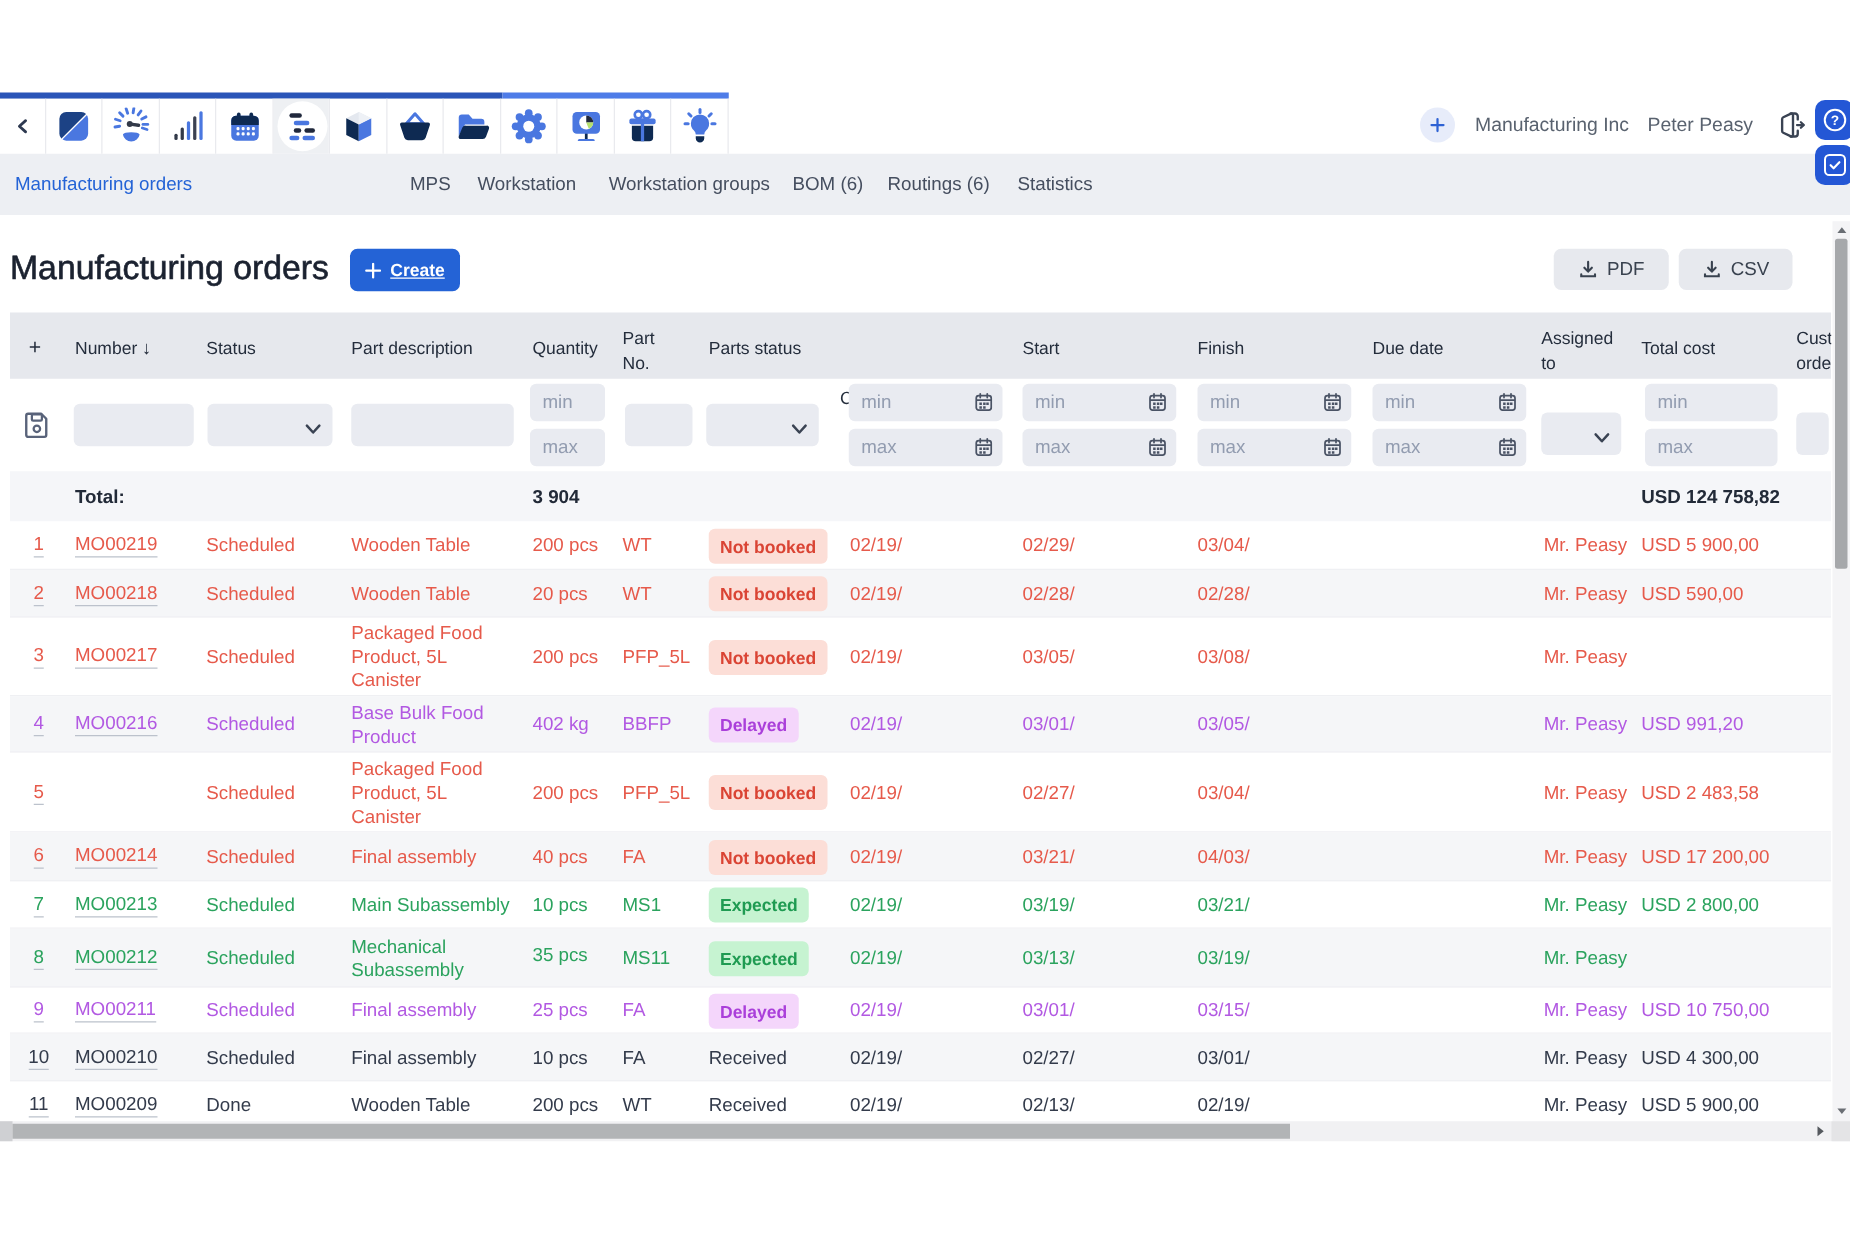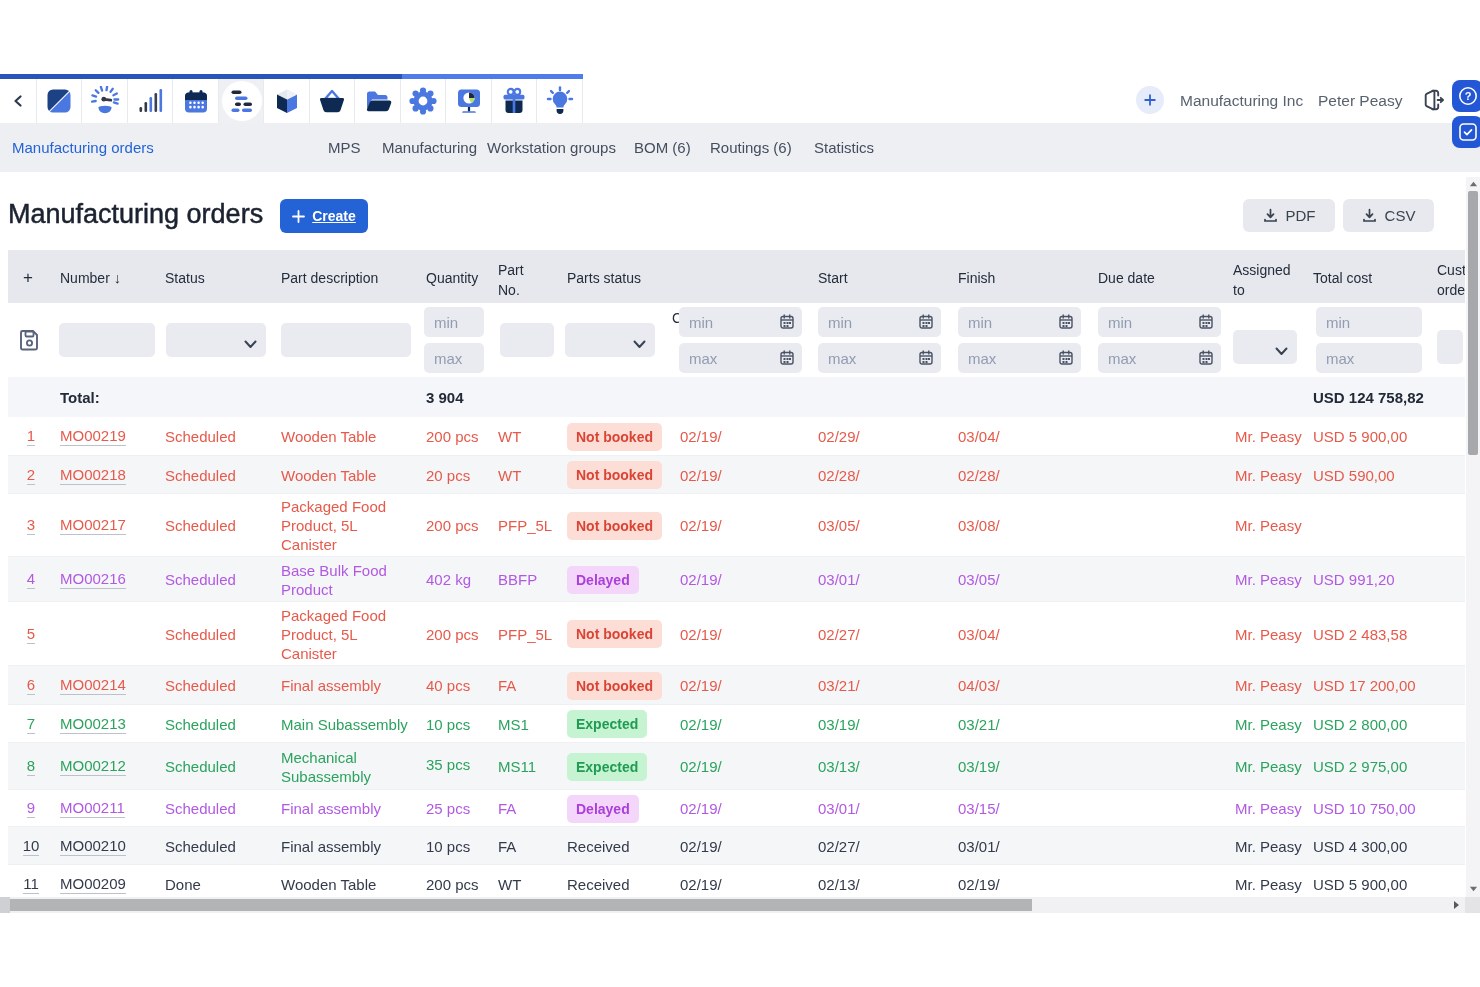--- a/index.html
+++ b/index.html
@@ -186,21 +186,21 @@
 <div class="abs" style="left:1452px; top:116px; width:31px; height:32px; z-index:10; background:#2457d5; border-radius:8px; display:flex; align-items:center; justify-content:center;">
   <svg width="22" height="22" viewBox="0 0 22 22">
         <rect x="3" y="3" width="16" height="16" rx="3.5" fill="none" stroke="#fff" stroke-width="1.6"></rect>
         <path d="M7.5 11.2 l2.4 2.4 l4.6 -4.8" fill="none" stroke="#fff" stroke-width="1.7" stroke-linecap="round" stroke-linejoin="round"></path>
       </svg>
 </div>
 
 <div id="tabbar">
   <span class="tab" style="left:12px; color:#2463d6;">Manufacturing orders</span>
   <span class="tab" style="left:328px;">MPS</span>
-  <span class="tab" style="left:382px;">Manufacturing</span>
+  <span class="tab" style="left:382px;">Workstation</span>
   <span class="tab" style="left:487px;">Workstation groups</span>
   <span class="tab" style="left:634px;">BOM (6)</span>
   <span class="tab" style="left:710px;">Routings (6)</span>
   <span class="tab" style="left:814px;">Statistics</span>
 </div>
 
 <div class="abs" style="left:8px; top:199px; font-size:27px; color:#1b2230; letter-spacing:0; -webkit-text-stroke:0.5px #1b2230;">Manufacturing orders</div>
 <div class="abs" style="left:280px; top:199px; width:88px; height:34px; background:#2463d6; border-radius:6px; display:flex; align-items:center; justify-content:center; gap:7px;">
   <svg width="13" height="13" viewBox="0 0 13 13">
         <path d="M6.5 1 V12 M1 6.5 H12" stroke="#fff" stroke-width="1.8" stroke-linecap="round"></path>
@@ -668,23 +668,20 @@
           </div>
 <div class="cl" style="left:818px;top:743px;height:47px;width:90px;">
             <span style="color:#2ba35e">03/13/</span>
           </div>
 <div class="cl" style="left:958px;top:743px;height:47px;width:90px;">
             <span style="color:#2ba35e">03/19/</span>
           </div>
 <div class="cl" style="left:1235px;top:743px;height:47px;width:80px;">
             <span style="color:#2ba35e">Mr. Peasy</span>
           </div>
-<div class="cl" style="left:1313px;top:743px;height:47px;width:130px;">
-            <span style="color:#2ba35e">USD 2 975,00</span>
-          </div>
 <div class="rw" style="top:790px;height:37px;"></div>
 <div class="cl" style="left:8px;top:790px;height:37px;width:46px;justify-content:center;">
             <span class="lk" style="color:#b259e2">9</span>
           </div>
 <div class="cl" style="left:60px;top:790px;height:37px;width:100px;">
             <span class="lk" style="color:#b259e2">MO00211</span>
           </div>
 <div class="cl" style="left:165px;top:790px;height:37px;width:110px;">
             <span style="color:#b259e2">Scheduled</span>
           </div>

